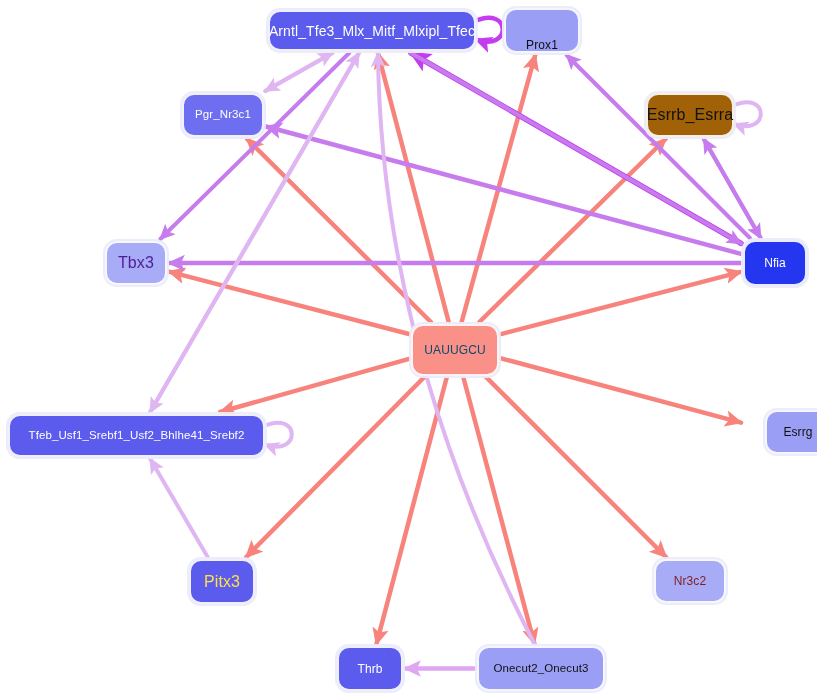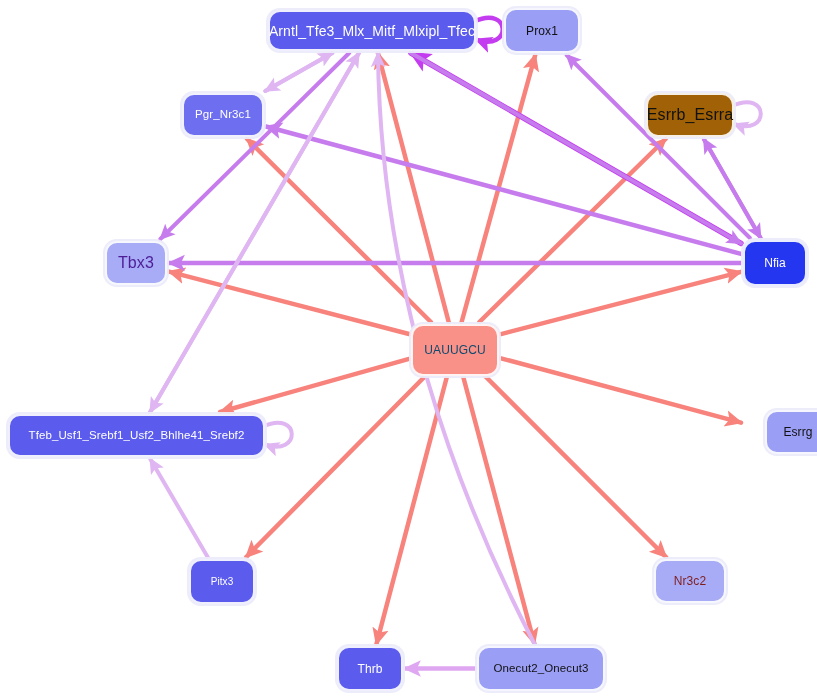--- a/index.html
+++ b/index.html
@@ -65,21 +65,21 @@
       <path fill="none" stroke="#DFA6F2" stroke-width="4.5" stroke-linecap="round" marker-end="url(#ahDFA6F2)" d="M 475 668.5 L 405 668.5"></path>
       <path fill="none" stroke="#DFB6F2" stroke-width="4" stroke-linecap="round" marker-end="url(#ahDFB6F2)" d="M 534.5101880877743 644 Q 381.23510971786834 348.5 377.9600313479624 53"></path>
       <path fill="none" stroke="#C43CEF" stroke-width="4.5" stroke-linecap="round" marker-end="url(#ahC43CEF)" d="M 474 21.5 C 512 4.5, 512 52.5, 476 39.5"></path>
       <path fill="none" stroke="#DFB6F2" stroke-width="4" stroke-linecap="round" marker-end="url(#ahDFB6F2)" d="M 732 106 C 770 89, 770 137, 734 124"></path>
       <path fill="none" stroke="#DFB6F2" stroke-width="4" stroke-linecap="round" marker-end="url(#ahDFB6F2)" d="M 263 426.5 C 301 409.5, 301 457.5, 265 444.5"></path>
     </svg>
   <div id="nodes">
       <div class="node" style="left: 268px; top: 10px; width: 208px; height: 41px; background: rgb(91, 91, 238); color: rgb(255, 255, 255); font-size: 14px;">
         <span class="lbl">Arntl_Tfe3_Mlx_Mitf_Mlxipl_Tfec</span>
       </div>
-      <div class="node" style="left: 504px; top: 8px; width: 76px; height: 45px; background: rgb(154, 158, 244); color: rgb(17, 17, 17); font-size: 12px;">
+      <div class="node" style="left: 504px; top: 8px; width: 76px; height: 45px; background: rgb(154, 158, 244); color: rgb(17, 17, 17); font-size: 12px; align-items: flex-end;">
         <span class="lbl">Prox1</span>
       </div>
       <div class="node" style="left: 182px; top: 93px; width: 82px; height: 44px; background: rgb(110, 110, 241); color: rgb(255, 255, 255); font-size: 11.5px;">
         <span class="lbl">Pgr_Nr3c1</span>
       </div>
       <div class="node" style="left: 646px; top: 93px; width: 88px; height: 44px; background: #a16207; color: rgb(17, 17, 17); font-size: 16px; text-align: center;">
         <span class="lbl">Esrrb_Esrra</span>
       </div>
       <div class="node" style="left: 105px; top: 241px; width: 62px; height: 44px; background: rgb(168, 172, 246); color: #4c1d95; font-size: 16px;">
         <span class="lbl">Tbx3</span>
@@ -89,21 +89,21 @@
       </div>
       <div class="node" style="left: 411px; top: 324px; width: 88px; height: 52px; background: rgb(250, 145, 137); color: #0c4a6e; font-size: 12px;">
         <span class="lbl">UAUUGCU</span>
       </div>
       <div class="node" style="left: 8px; top: 414px; width: 257px; height: 43px; background: rgb(91, 91, 238); color: rgb(255, 255, 255); font-size: 11.5px;">
         <span class="lbl">Tfeb_Usf1_Srebf1_Usf2_Bhlhe41_Srebf2</span>
       </div>
       <div class="node" style="left: 765px; top: 410px; width: 66px; height: 44px; background: rgb(154, 158, 244); color: rgb(17, 17, 17); font-size: 12px;">
         <span class="lbl">Esrrg</span>
       </div>
-      <div class="node" style="left: 189px; top: 559px; width: 66px; height: 45px; background: rgb(91, 91, 238); color: #ffffff; font-size: 10px; text-align: center;">
+      <div class="node" style="left: 189px; top: 559px; width: 66px; height: 45px; background: rgb(91, 91, 238); color: #fde047; font-size: 16px; text-align: center;">
         <span class="lbl">Pitx3</span>
       </div>
       <div class="node" style="left: 654px; top: 559px; width: 72px; height: 44px; background: rgb(168, 172, 246); color: #7f1d1d; font-size: 12px;">
         <span class="lbl">Nr3c2</span>
       </div>
       <div class="node" style="left: 337px; top: 646px; width: 66px; height: 45px; background: rgb(91, 91, 238); color: rgb(255, 255, 255); font-size: 12px;">
         <span class="lbl">Thrb</span>
       </div>
       <div class="node" style="left: 477px; top: 646px; width: 128px; height: 45px; background: rgb(154, 158, 244); color: rgb(17, 17, 17); font-size: 11.5px;">
         <span class="lbl">Onecut2_Onecut3</span>

